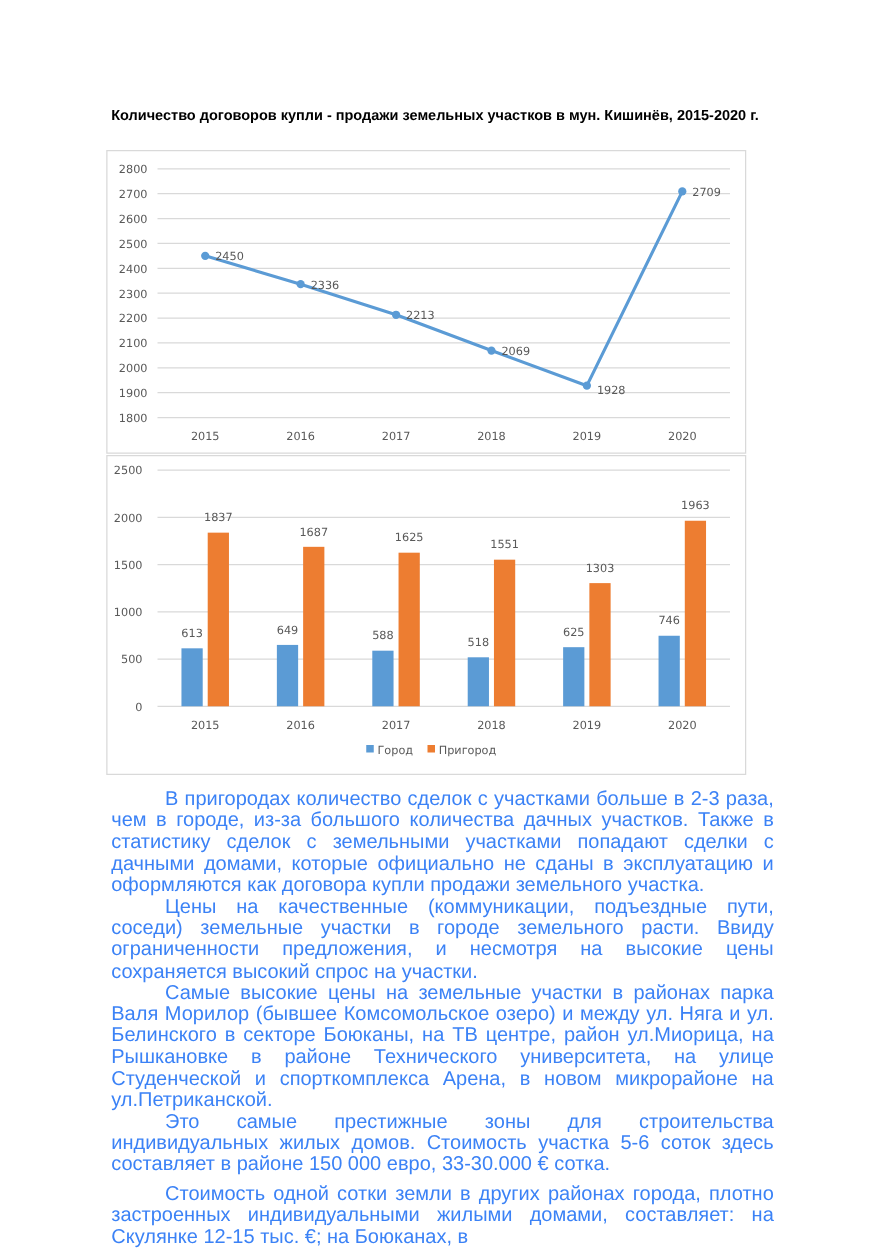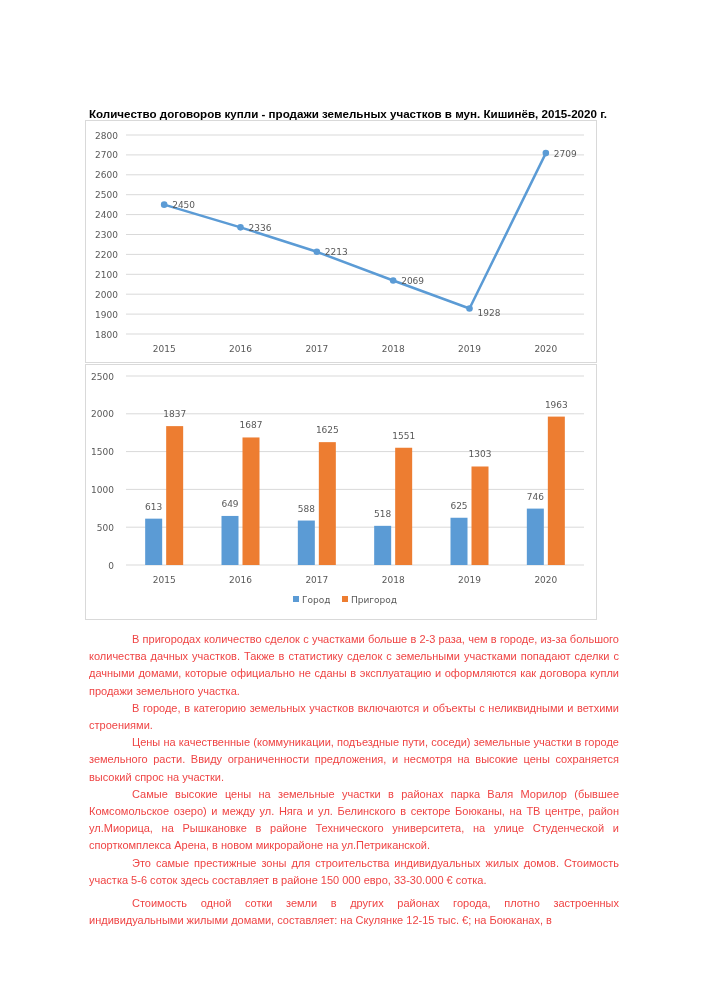--- a/index.html
+++ b/index.html
@@ -1,22 +1,22 @@
 <!DOCTYPE html>
 <html><head>
   <meta charset="utf-8">
   <style>
     html, body { margin: 0; padding: 0; background: #ffffff; }
     body { width: 707px; height: 1000px; position: relative; overflow: hidden; font-family: "Liberation Sans", sans-serif; color: #000; }
-    .title { position: absolute; left: 89px; top: 86px; font-size: 11.6px; font-weight: bold; white-space: nowrap; margin-top: 21px; }
+    .title { position: absolute; left: 89px; top: 86px; font-size: 11.6px; font-weight: bold; white-space: nowrap; }
     .frame { position: absolute; border: 1px solid #d9d9d9; background: #fff; }
     #line-frame { left: 85px; top: 120px; width: 510px; height: 241px; }
     #bar-frame { left: 85px; top: 364px; width: 510px; height: 254px; }
     svg text { font-family: "DejaVu Sans", sans-serif; fill: #595959; }
-    .body-text { position: absolute; left: 89px; width: 530px; font-size: 11px; line-height: 17.2px; text-align: justify; color: #ef4444; }
+    .body-text { position: absolute; left: 89px; width: 530px; font-size: 16px; line-height: 17.2px; text-align: justify; color: #3b82f6; }
     .body-text p { margin: 0; text-indent: 43px; }
     .body-text p.gap { margin-top: 6px; }
   </style>
 </head>
 <body>
 
 <div class="title">Количество договоров купли - продажи земельных участков в мун. Кишинёв, 2015-2020 г.</div>
 
 <div class="frame" id="line-frame">
   <svg id="line-svg" width="510" height="241">
@@ -110,18 +110,17 @@
       <text x="470.3333333333333" y="42.59719999999999" text-anchor="middle" font-size="9" fill="#404040">1963</text>
       <rect x="207" y="231" width="6" height="6" fill="#5b9bd5"></rect>
       <text x="216" y="238" font-size="9">Город</text>
       <rect x="256" y="231" width="6" height="6" fill="#ed7d31"></rect>
       <text x="265" y="238" font-size="9">Пригород</text>
     </svg>
 </div>
 
 <div class="body-text" style="top:631px;">
   <p>В пригородах количество сделок с участками больше в 2-3 раза, чем в городе, из-за большого количества дачных участков. Также в статистику сделок с земельными участками попадают сделки с дачными домами, которые официально не сданы в эксплуатацию и оформляются как договора купли продажи земельного участка.</p>
-  <p>В городе, в категорию земельных участков включаются и объекты с неликвидными и ветхими строениями.</p>
   <p>Цены на качественные (коммуникации, подъездные пути, соседи) земельные участки в городе земельного расти. Ввиду ограниченности предложения,  и несмотря на высокие цены сохраняется высокий спрос на участки.</p>
   <p>Самые высокие цены на земельные участки в районах парка Валя Морилор (бывшее Комсомольское озеро) и между ул. Няга и ул. Белинского в секторе Боюканы, на ТВ центре, район ул.Миорица, на Рышкановке в районе Технического университета, на улице Студенческой и спорткомплекса Арена, в новом микрорайоне на ул.Петриканской.</p>
   <p>Это самые престижные зоны для строительства индивидуальных жилых домов. Стоимость участка 5-6 соток здесь составляет в районе 150 000 евро, 33-30.000 € сотка.</p>
   <p class="gap">Стоимость одной сотки земли в других районах города, плотно застроенных индивидуальными жилыми домами, составляет: на Скулянке 12-15 тыс. €; на Боюканах, в</p>
 </div>
 
 </body></html>

